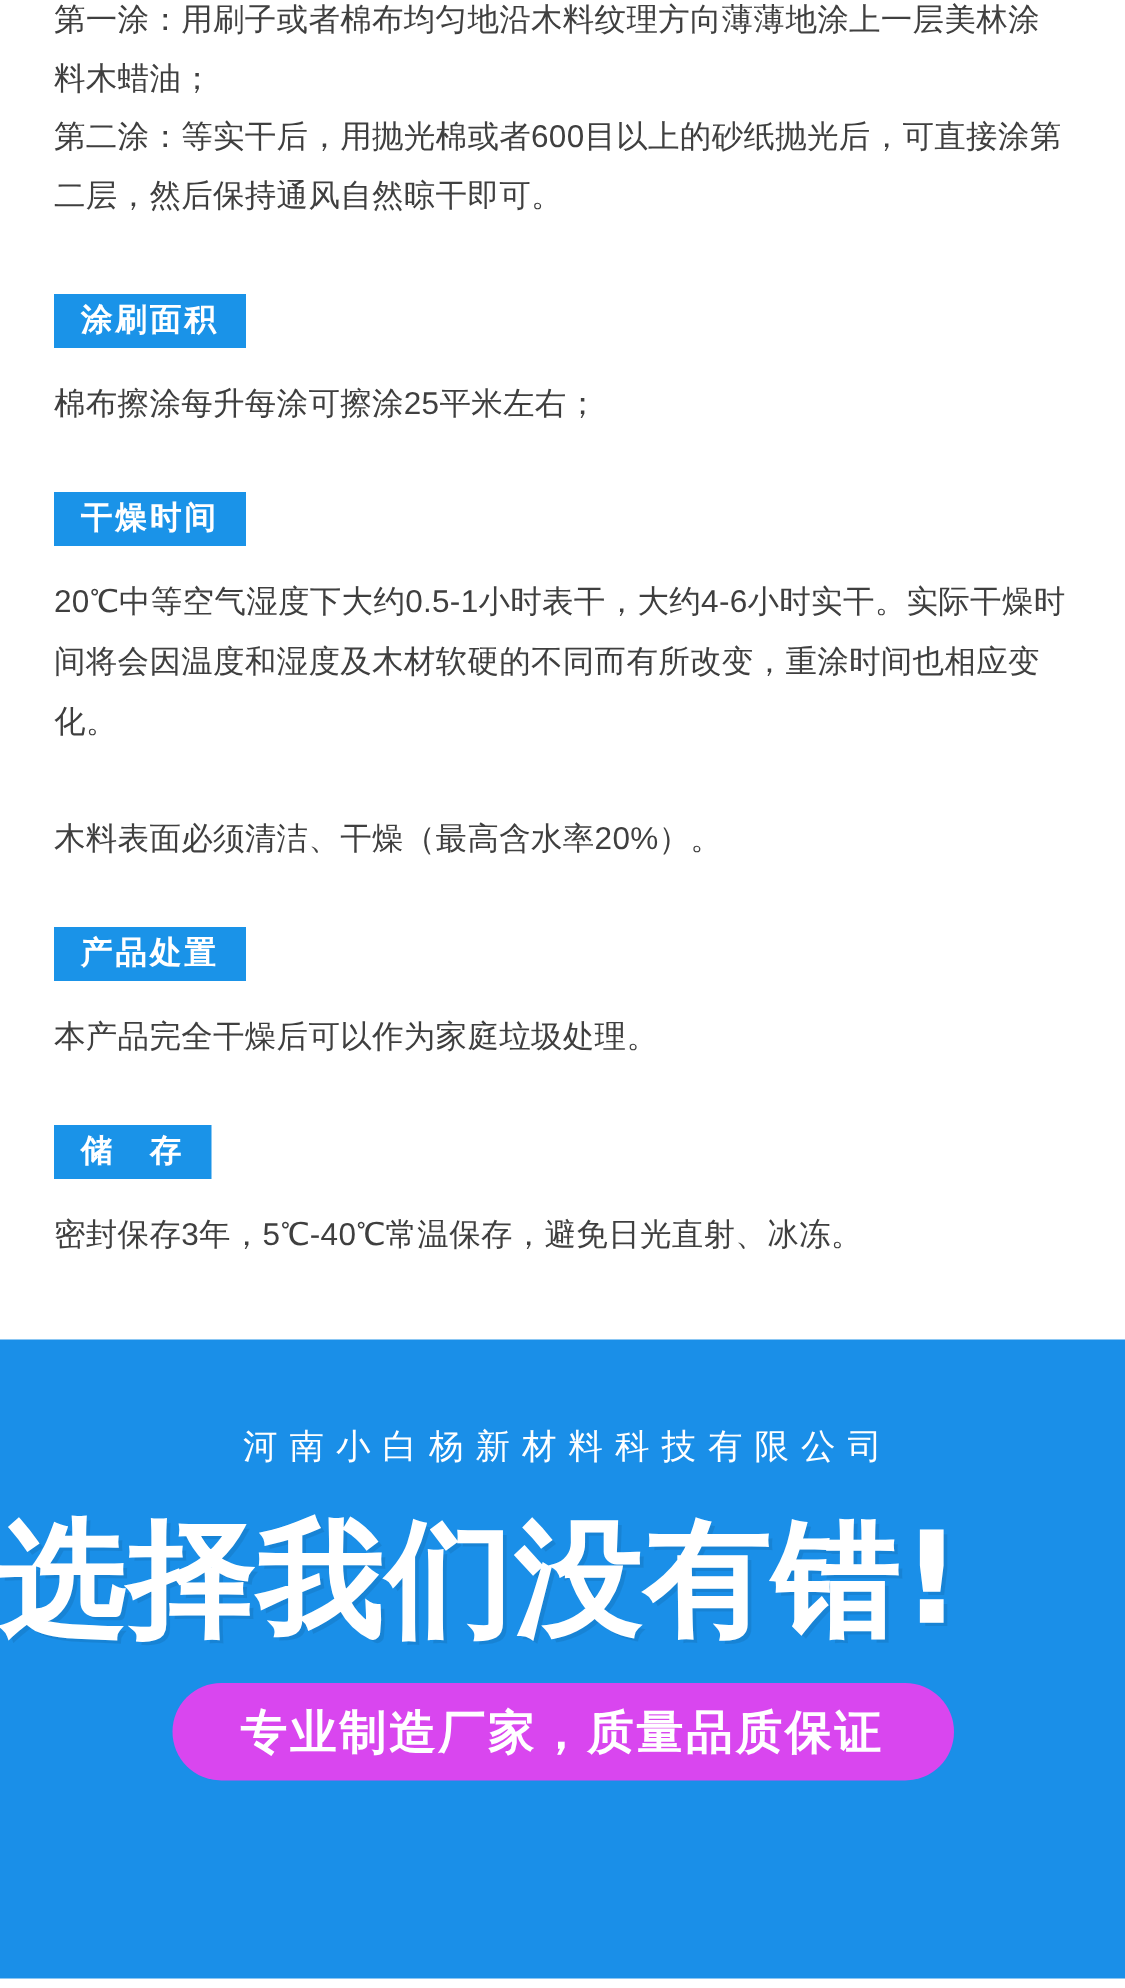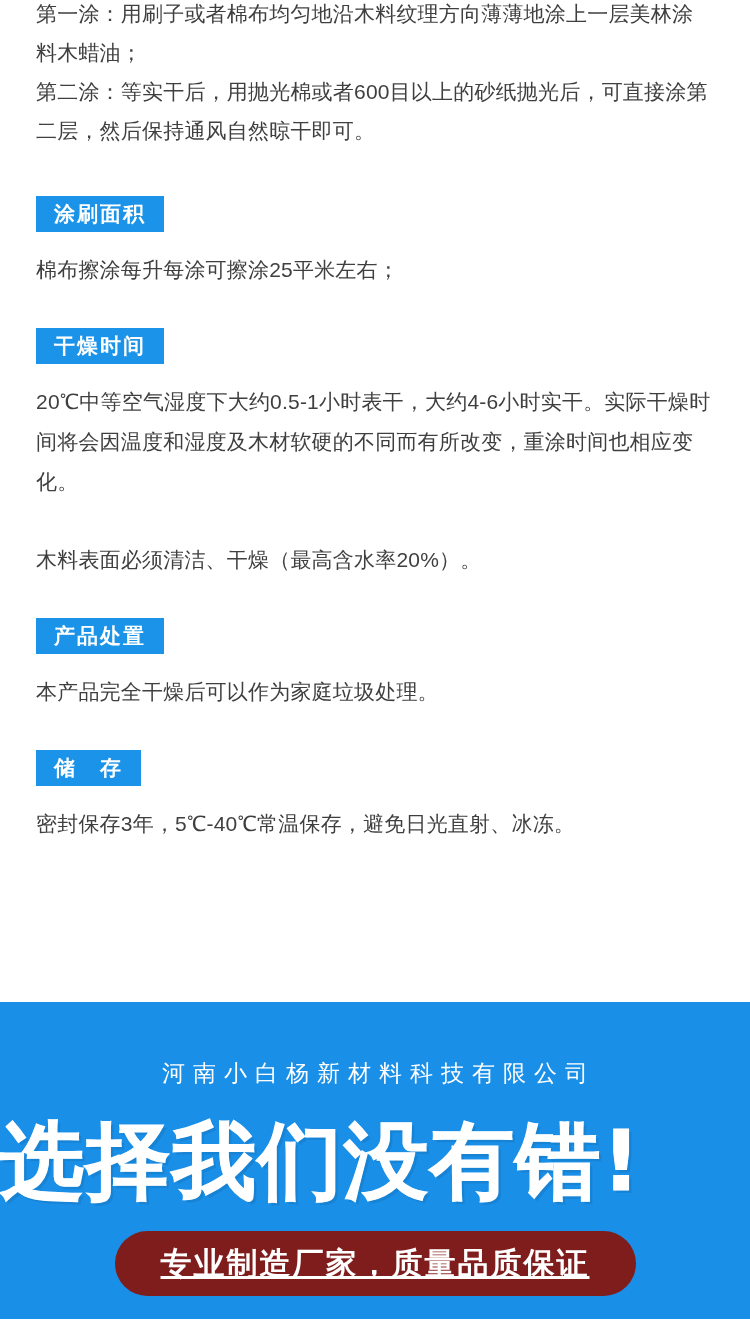--- a/index.html
+++ b/index.html
@@ -67,21 +67,21 @@
   .sec-sub { margin-top: 38px; }
   .sec-disp { margin-top: 38px; }
   .sec-store { margin-top: 38px; }
 
   
   .banner {
     position: absolute;
     left: 0;
     bottom: 0;
     width: 750px;
-    height: 317px;
+    height: 426px;
     background: #1a8fe8;
     overflow: hidden;
   }
   .company {
     margin-top: 56px;
     text-align: center;
     color: #ffffff;
     font-size: 23px;
     letter-spacing: 8px;
     font-weight: normal;
@@ -98,32 +98,31 @@
     font-family: "DejaVu Sans", "Liberation Sans", sans-serif;
     -webkit-text-stroke: 1px #ffffff;
     text-shadow: 3px 3px 0 rgba(0,0,0,0.08);
   }
   .cta-wrap {
     margin-top: 26px;
     text-align: center;
   }
   .cta {
     display: inline-block;
-    background: #7f1d1d;
+    background: #d946ef;
     color: #ffffff;
     font-size: 31px;
     font-weight: bold;
     letter-spacing: 2px;
     padding: 17px 46px;
     border-radius: 40px;
     line-height: 1;
     border: none;
     cursor: pointer;
     font-family: "Liberation Sans", sans-serif;
-    text-decoration: underline;
   }
 </style>
 </head>
 <body>
 
 <div class="page">
 
   <div class="content">
 
     <p class="para para-top">第一涂：用刷子或者棉布均匀地沿木料纹理方向薄薄地涂上一层美林涂料木蜡油；</p>

